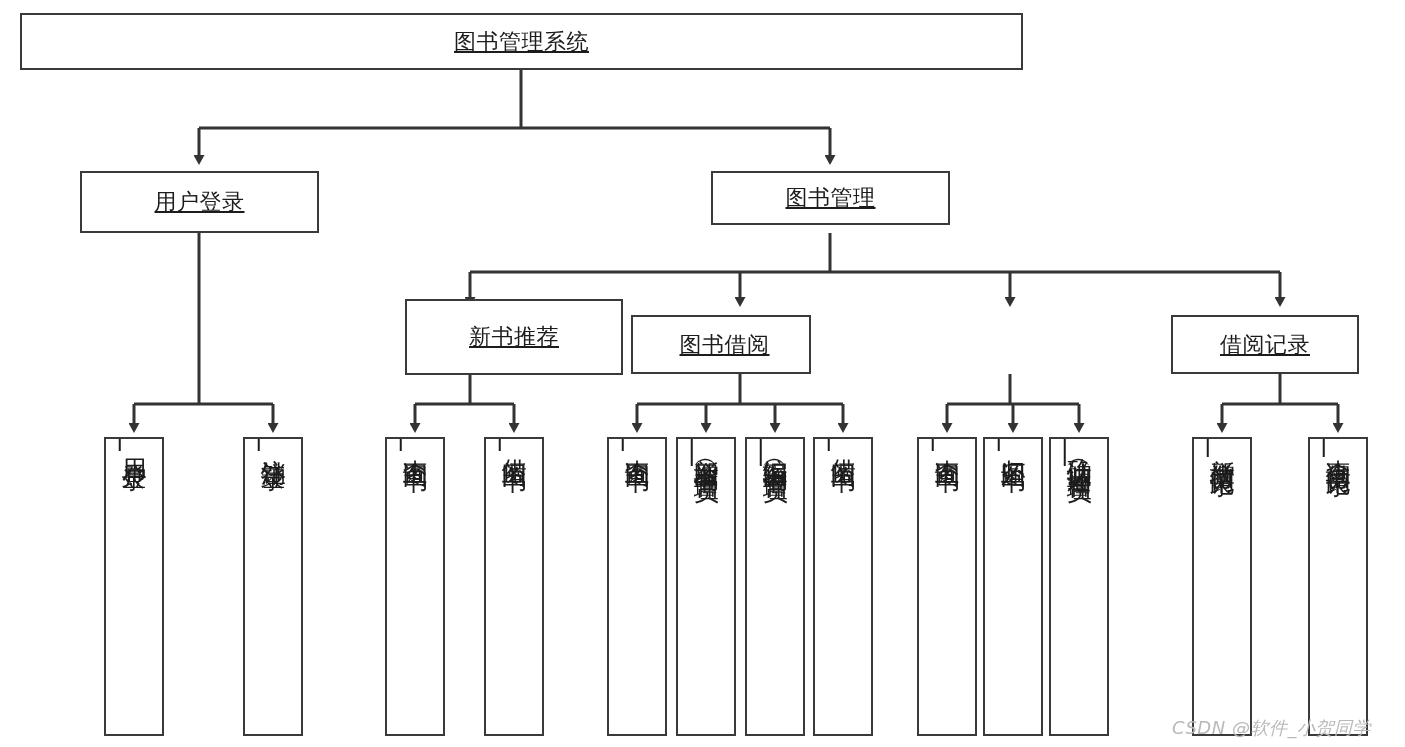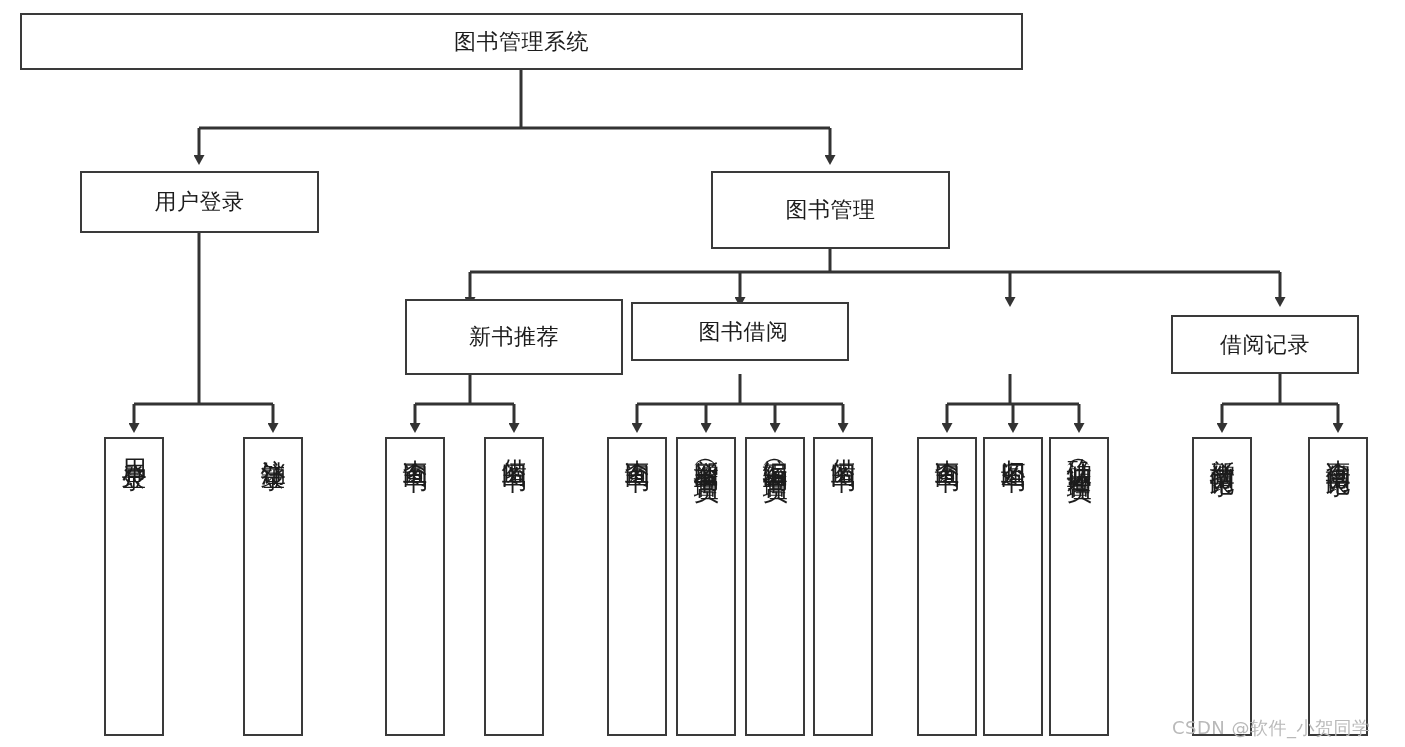--- a/index.html
+++ b/index.html
@@ -31,20 +31,21 @@
     background: #ffffff;
     display: flex;
     align-items: center;
     justify-content: center;
     color: #1c1c1c;
   }
   .node-label {
     display: block;
     line-height: 1.18;
     white-space: nowrap;
+    text-decoration: underline;
   }
   .node.horizontal .node-label {
     font-size: 22px;
     letter-spacing: 0.5px;
   }
   .node.vertical {
     align-items: flex-start;
     padding-top: 0;
   }
   .node.vertical .node-label {
@@ -117,28 +118,28 @@
     </g>
   </svg>
 
   <div class="node horizontal" style="left:20px; top:13px; width:1003px; height:57px;">
     <span class="node-label">图书管理系统</span>
   </div>
 
   <div class="node horizontal" style="left:80px; top:171px; width:239px; height:62px;">
     <span class="node-label">用户登录</span>
   </div>
-  <div class="node horizontal" style="left:711px; top:171px; width:239px; height:78px;">
+  <div class="node horizontal" style="left:711px; top:171px; width:239px; height:54px;">
     <span class="node-label">图书管理</span>
   </div>
 
   <div class="node horizontal" style="left:361px; top:299px; width:218px; height:76px;margin-left:44px;">
     <span class="node-label">新书推荐</span>
   </div>
-  <div class="node horizontal" style="left:631px; top:302px; width:218px; height:59px;padding-left:7px;">
+  <div class="node horizontal" style="left:631px; top:315px; width:180px; height:59px;padding-left:7px;">
     <span class="node-label">图书借阅</span>
   </div>
   <div class="node horizontal" style="left:1171px; top:315px; width:188px; height:59px;">
     <span class="node-label">借阅记录</span>
   </div>
 
   <div class="node vertical" style="left:104px; top:437px; width:60px; height:299px;">
     <span class="node-label">用户登录</span>
   </div>
   <div class="node vertical" style="left:243px; top:437px; width:60px; height:299px;">
@@ -175,15 +176,15 @@
     <span class="node-label">确认归还（管理员）</span>
   </div>
 
   <div class="node vertical" style="left:1192px; top:437px; width:60px; height:299px;">
     <span class="node-label">新增借阅记录</span>
   </div>
   <div class="node vertical" style="left:1308px; top:437px; width:60px; height:299px;">
     <span class="node-label">查询借阅记录</span>
   </div>
 
-  <div class="watermark" style="left:1172px; top:716px;">CSDN @软件_小贺同学</div>
+  <div class="watermark" style="left:1172px; top:716px;font-style:italic;">CSDN @软件_小贺同学</div>
 
 </div>
 
 </body></html>

